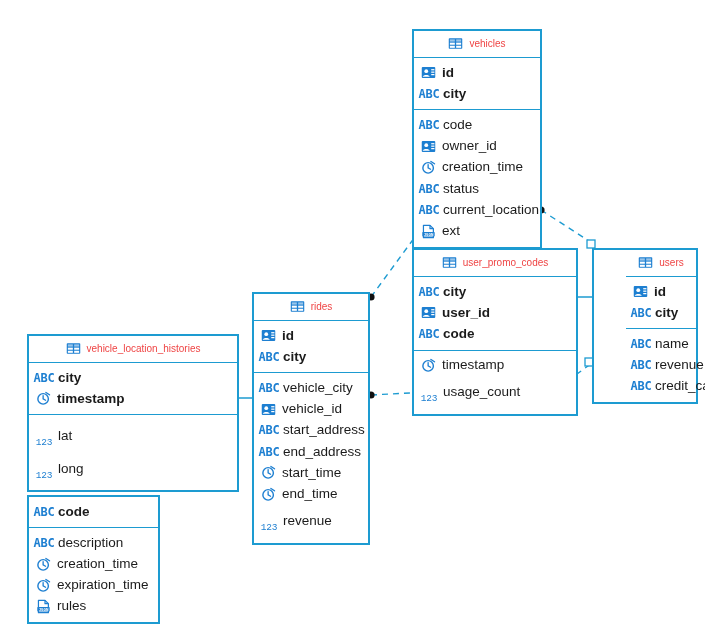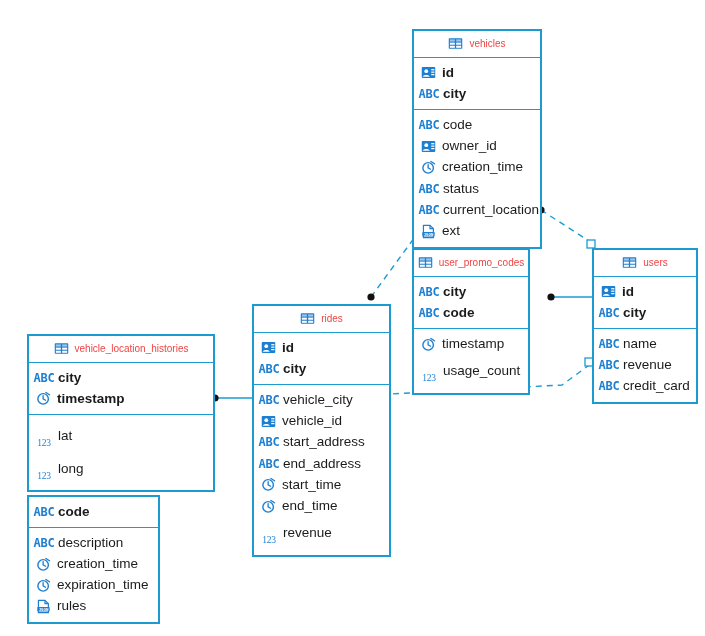--- a/index.html
+++ b/index.html
@@ -84,21 +84,21 @@
   .ic svg { display: block; }
   .ic-abc {
     font-family: "DejaVu Sans Mono", monospace;
     font-size: 12px;
     font-weight: bold;
     letter-spacing: -0.3px;
     color: #1d7fd1;
     width: 16px;
   }
   .ic-123 {
-    font-family: Liberation Serif, serif;
+    font-family: Liberation Mono, monospace;
     font-size: 9.5px;
     font-weight: normal;
     letter-spacing: -0.2px;
     color: #1d7fd1;
     width: 16px;
     margin-top: 15px;
   }
 </style>
 </head>
 <body>
@@ -206,41 +206,54 @@
                 <path d="M2.6 1.4 h7.0 l3.6 3.6 v9.6 h-10.6 Z" fill="#ffffff" stroke="#1d7fd1" stroke-width="1.3" stroke-linejoin="round"></path>
                 <path d="M9.6 1.4 v3.6 h3.6" fill="none" stroke="#1d7fd1" stroke-width="1.3" stroke-linejoin="round"></path>
                 <rect x="1.4" y="8.6" width="13.2" height="4.6" rx="0.6" fill="#1d7fd1"></rect>
                 <text x="8" y="12.3" font-family="DejaVu Sans Mono, monospace" font-size="4.3" font-weight="bold" fill="#ffffff" text-anchor="middle">JSON</text>
               </svg>
             </span>
             <span class="field-name">ext</span>
           </div>
         </div>
       </div>
-      <div class="entity" style="left: 412px; top: 248px; width: 118px;">
+      <div class="entity" style="left: 412px; top: 248px; width: 166px;">
         <div class="entity-header">
           <span class="ic">
             <svg width="15" height="15" viewBox="0 0 16 16">
               <rect x="0.8" y="2.4" width="14.4" height="11.2" rx="0.8" fill="#1d7fd1"></rect>
               <rect x="2.0" y="3.6" width="5.3" height="2.4" fill="#ffffff" opacity="0.55"></rect>
               <rect x="8.7" y="3.6" width="5.3" height="2.4" fill="#ffffff" opacity="0.55"></rect>
               <rect x="2.0" y="7.1" width="5.3" height="2.2" fill="#ffffff"></rect>
               <rect x="8.7" y="7.1" width="5.3" height="2.2" fill="#ffffff"></rect>
               <rect x="2.0" y="10.4" width="5.3" height="2.2" fill="#ffffff"></rect>
               <rect x="8.7" y="10.4" width="5.3" height="2.2" fill="#ffffff"></rect>
             </svg>
           </span>
           <span class="entity-title">user_promo_codes</span>
         </div>
         <div class="field-group">
           <div class="field key">
             <span class="ic ic-abc">ABC</span>
             <span class="field-name">city</span>
           </div>
           <div class="field key">
+            <span class="ic">
+              <svg width="15" height="15" viewBox="0 0 16 16">
+                <rect x="0.8" y="2.2" width="14.4" height="11.6" rx="1" fill="#1d7fd1"></rect>
+                <circle cx="5.6" cy="6.6" r="2.0" fill="#ffffff"></circle>
+                <path d="M1.9 12.6 C2.5 10.0 8.7 10.0 9.3 12.6 Z" fill="#ffffff"></path>
+                <rect x="10.9" y="4.4" width="3.4" height="1.3" fill="#ffffff"></rect>
+                <rect x="10.9" y="7.0" width="3.4" height="1.3" fill="#ffffff"></rect>
+                <rect x="10.9" y="9.6" width="3.4" height="1.3" fill="#ffffff"></rect>
+              </svg>
+            </span>
+            <span class="field-name">user_id</span>
+          </div>
+          <div class="field key">
             <span class="ic ic-abc">ABC</span>
             <span class="field-name">code</span>
           </div>
         </div>
         <div class="field-group">
           <div class="field">
             <span class="ic">
               <svg width="15" height="15" viewBox="0 0 16 16">
                 <circle cx="7.6" cy="8.4" r="5.6" fill="none" stroke="#1d7fd1" stroke-width="1.5"></circle>
                 <path d="M7.6 4.9 V8.4 L10.2 9.9" fill="none" stroke="#1d7fd1" stroke-width="1.4" stroke-linecap="round"></path>
@@ -248,21 +261,21 @@
               </svg>
             </span>
             <span class="field-name">timestamp</span>
           </div>
           <div class="field">
             <span class="ic ic-123">123</span>
             <span class="field-name">usage_count</span>
           </div>
         </div>
       </div>
-      <div class="entity" style="left: 592px; top: 248px; width: 106px;">
+      <div class="entity" style="left: 592px; top: 248px; width: 106px; padding-left: 32px;">
         <div class="entity-header">
           <span class="ic">
             <svg width="15" height="15" viewBox="0 0 16 16">
               <rect x="0.8" y="2.4" width="14.4" height="11.2" rx="0.8" fill="#1d7fd1"></rect>
               <rect x="2.0" y="3.6" width="5.3" height="2.4" fill="#ffffff" opacity="0.55"></rect>
               <rect x="8.7" y="3.6" width="5.3" height="2.4" fill="#ffffff" opacity="0.55"></rect>
               <rect x="2.0" y="7.1" width="5.3" height="2.2" fill="#ffffff"></rect>
               <rect x="8.7" y="7.1" width="5.3" height="2.2" fill="#ffffff"></rect>
               <rect x="2.0" y="10.4" width="5.3" height="2.2" fill="#ffffff"></rect>
               <rect x="8.7" y="10.4" width="5.3" height="2.2" fill="#ffffff"></rect>
@@ -297,21 +310,21 @@
           <div class="field">
             <span class="ic ic-abc">ABC</span>
             <span class="field-name">revenue</span>
           </div>
           <div class="field">
             <span class="ic ic-abc">ABC</span>
             <span class="field-name">credit_card</span>
           </div>
         </div>
       </div>
-      <div class="entity" style="left: 252px; top: 304px; width: 139px;">
+      <div class="entity" style="left: 252px; top: 292px; width: 118px;">
         <div class="entity-header">
           <span class="ic">
             <svg width="15" height="15" viewBox="0 0 16 16">
               <rect x="0.8" y="2.4" width="14.4" height="11.2" rx="0.8" fill="#1d7fd1"></rect>
               <rect x="2.0" y="3.6" width="5.3" height="2.4" fill="#ffffff" opacity="0.55"></rect>
               <rect x="8.7" y="3.6" width="5.3" height="2.4" fill="#ffffff" opacity="0.55"></rect>
               <rect x="2.0" y="7.1" width="5.3" height="2.2" fill="#ffffff"></rect>
               <rect x="8.7" y="7.1" width="5.3" height="2.2" fill="#ffffff"></rect>
               <rect x="2.0" y="10.4" width="5.3" height="2.2" fill="#ffffff"></rect>
               <rect x="8.7" y="10.4" width="5.3" height="2.2" fill="#ffffff"></rect>
@@ -383,21 +396,21 @@
               </svg>
             </span>
             <span class="field-name">end_time</span>
           </div>
           <div class="field">
             <span class="ic ic-123">123</span>
             <span class="field-name">revenue</span>
           </div>
         </div>
       </div>
-      <div class="entity" style="left: 27px; top: 334px; width: 188px;">
+      <div class="entity" style="left: 27px; top: 334px; width: 212px;">
         <div class="entity-header">
           <span class="ic">
             <svg width="15" height="15" viewBox="0 0 16 16">
               <rect x="0.8" y="2.4" width="14.4" height="11.2" rx="0.8" fill="#1d7fd1"></rect>
               <rect x="2.0" y="3.6" width="5.3" height="2.4" fill="#ffffff" opacity="0.55"></rect>
               <rect x="8.7" y="3.6" width="5.3" height="2.4" fill="#ffffff" opacity="0.55"></rect>
               <rect x="2.0" y="7.1" width="5.3" height="2.2" fill="#ffffff"></rect>
               <rect x="8.7" y="7.1" width="5.3" height="2.2" fill="#ffffff"></rect>
               <rect x="2.0" y="10.4" width="5.3" height="2.2" fill="#ffffff"></rect>
               <rect x="8.7" y="10.4" width="5.3" height="2.2" fill="#ffffff"></rect>

